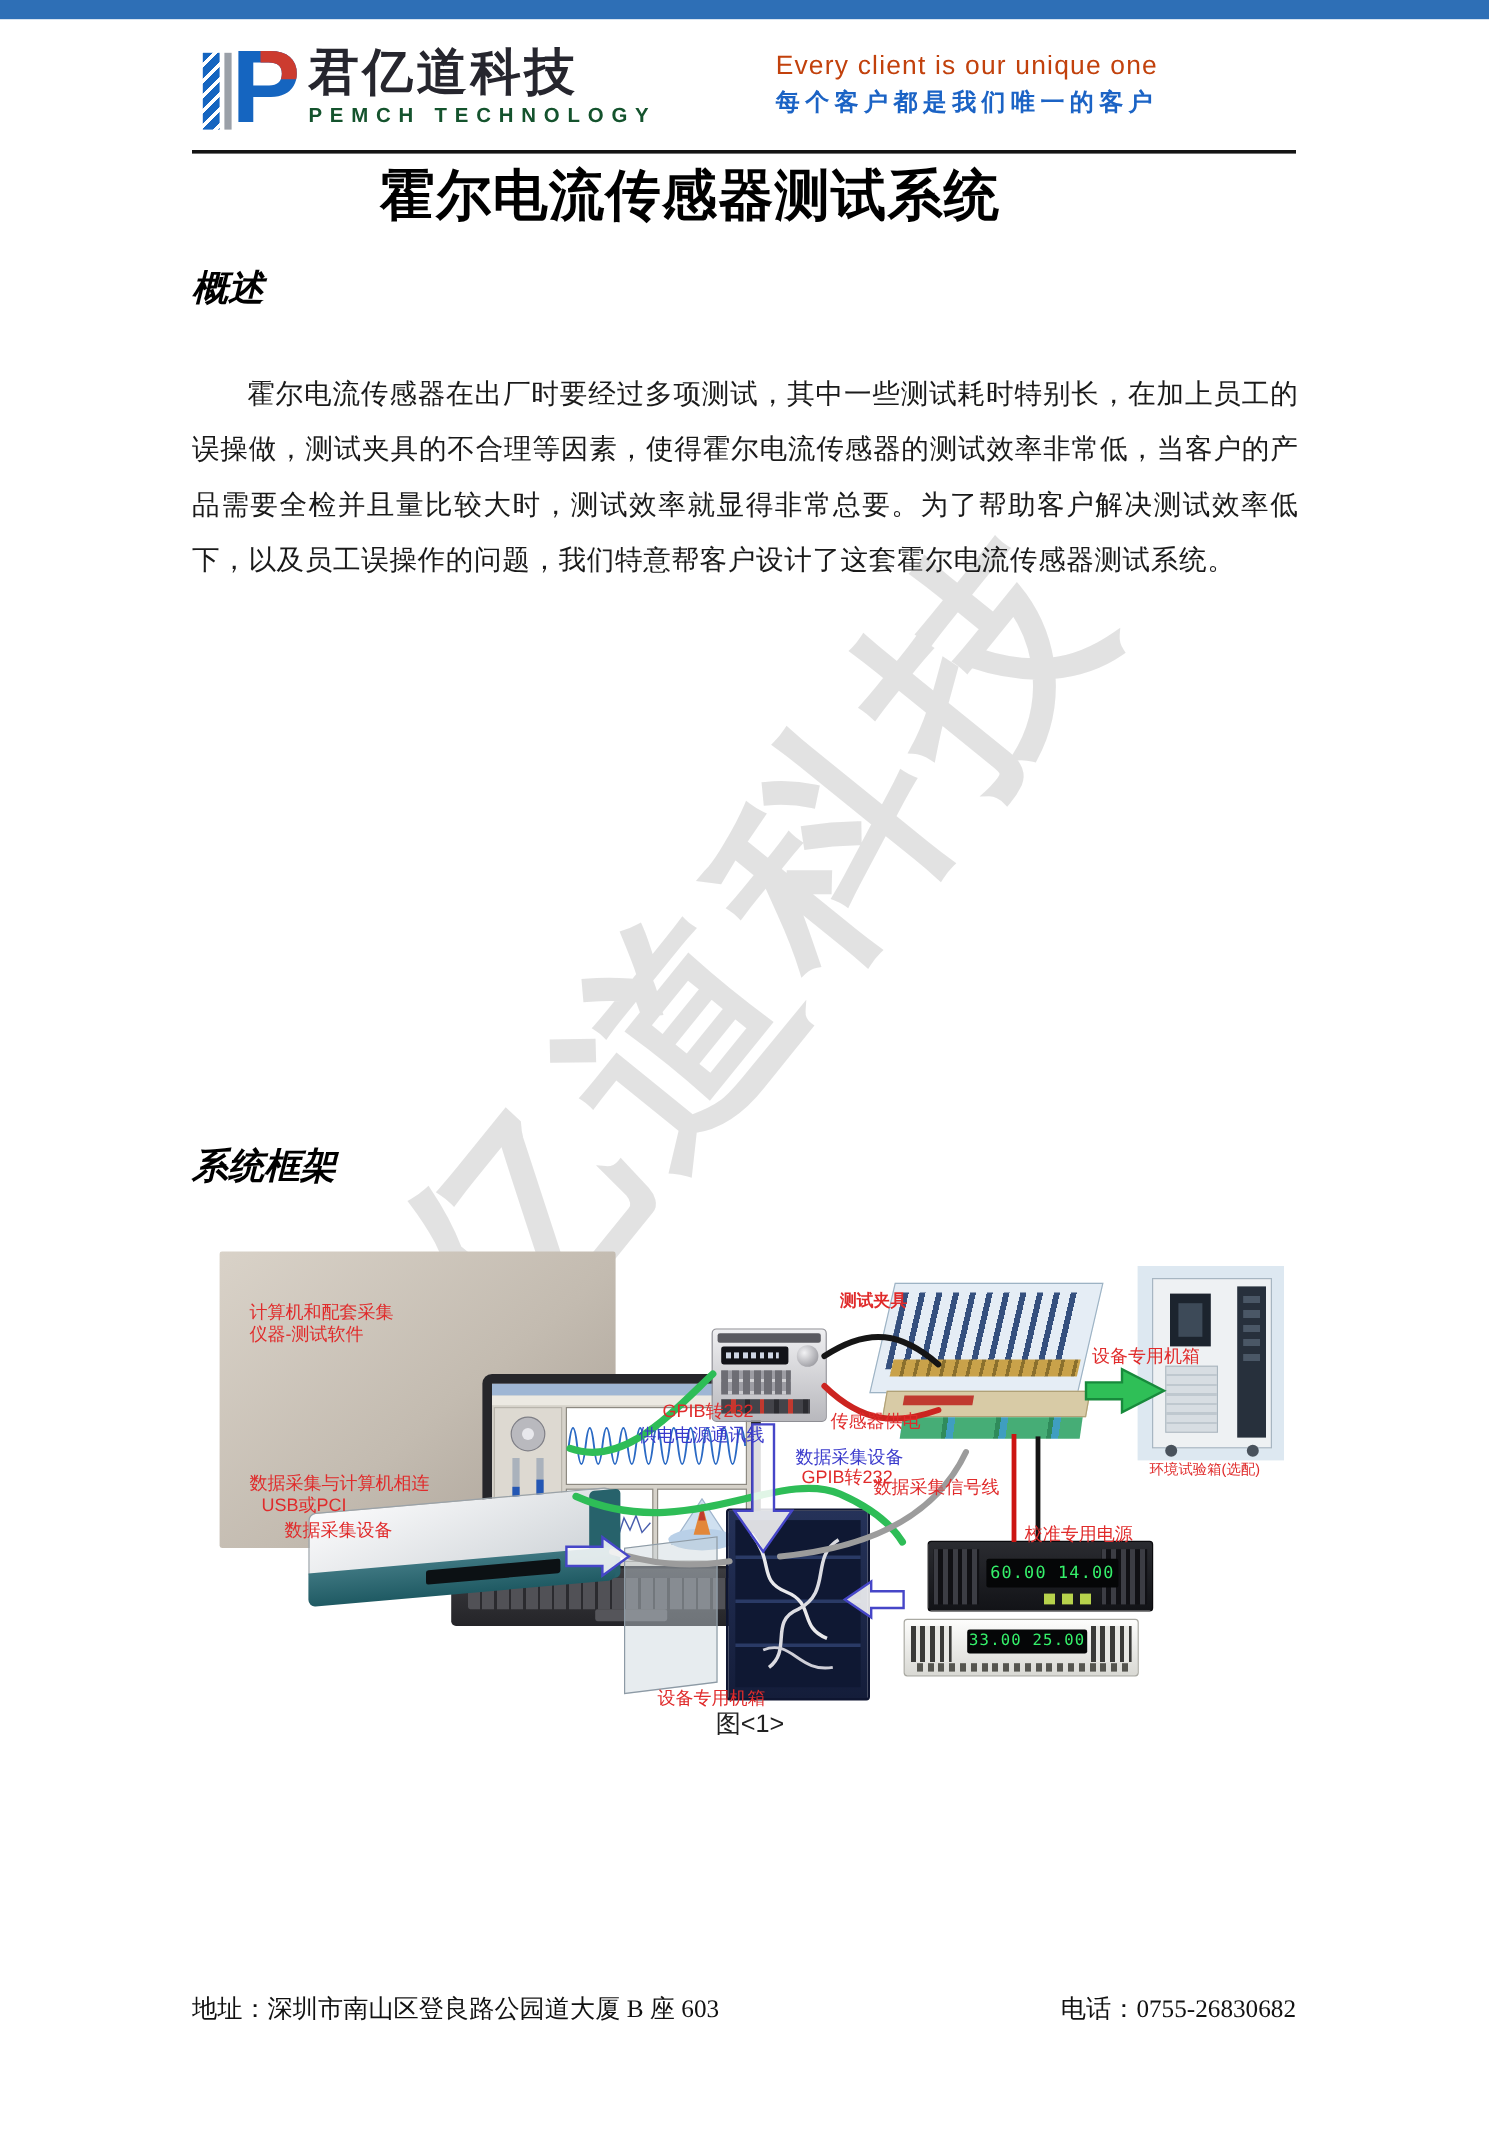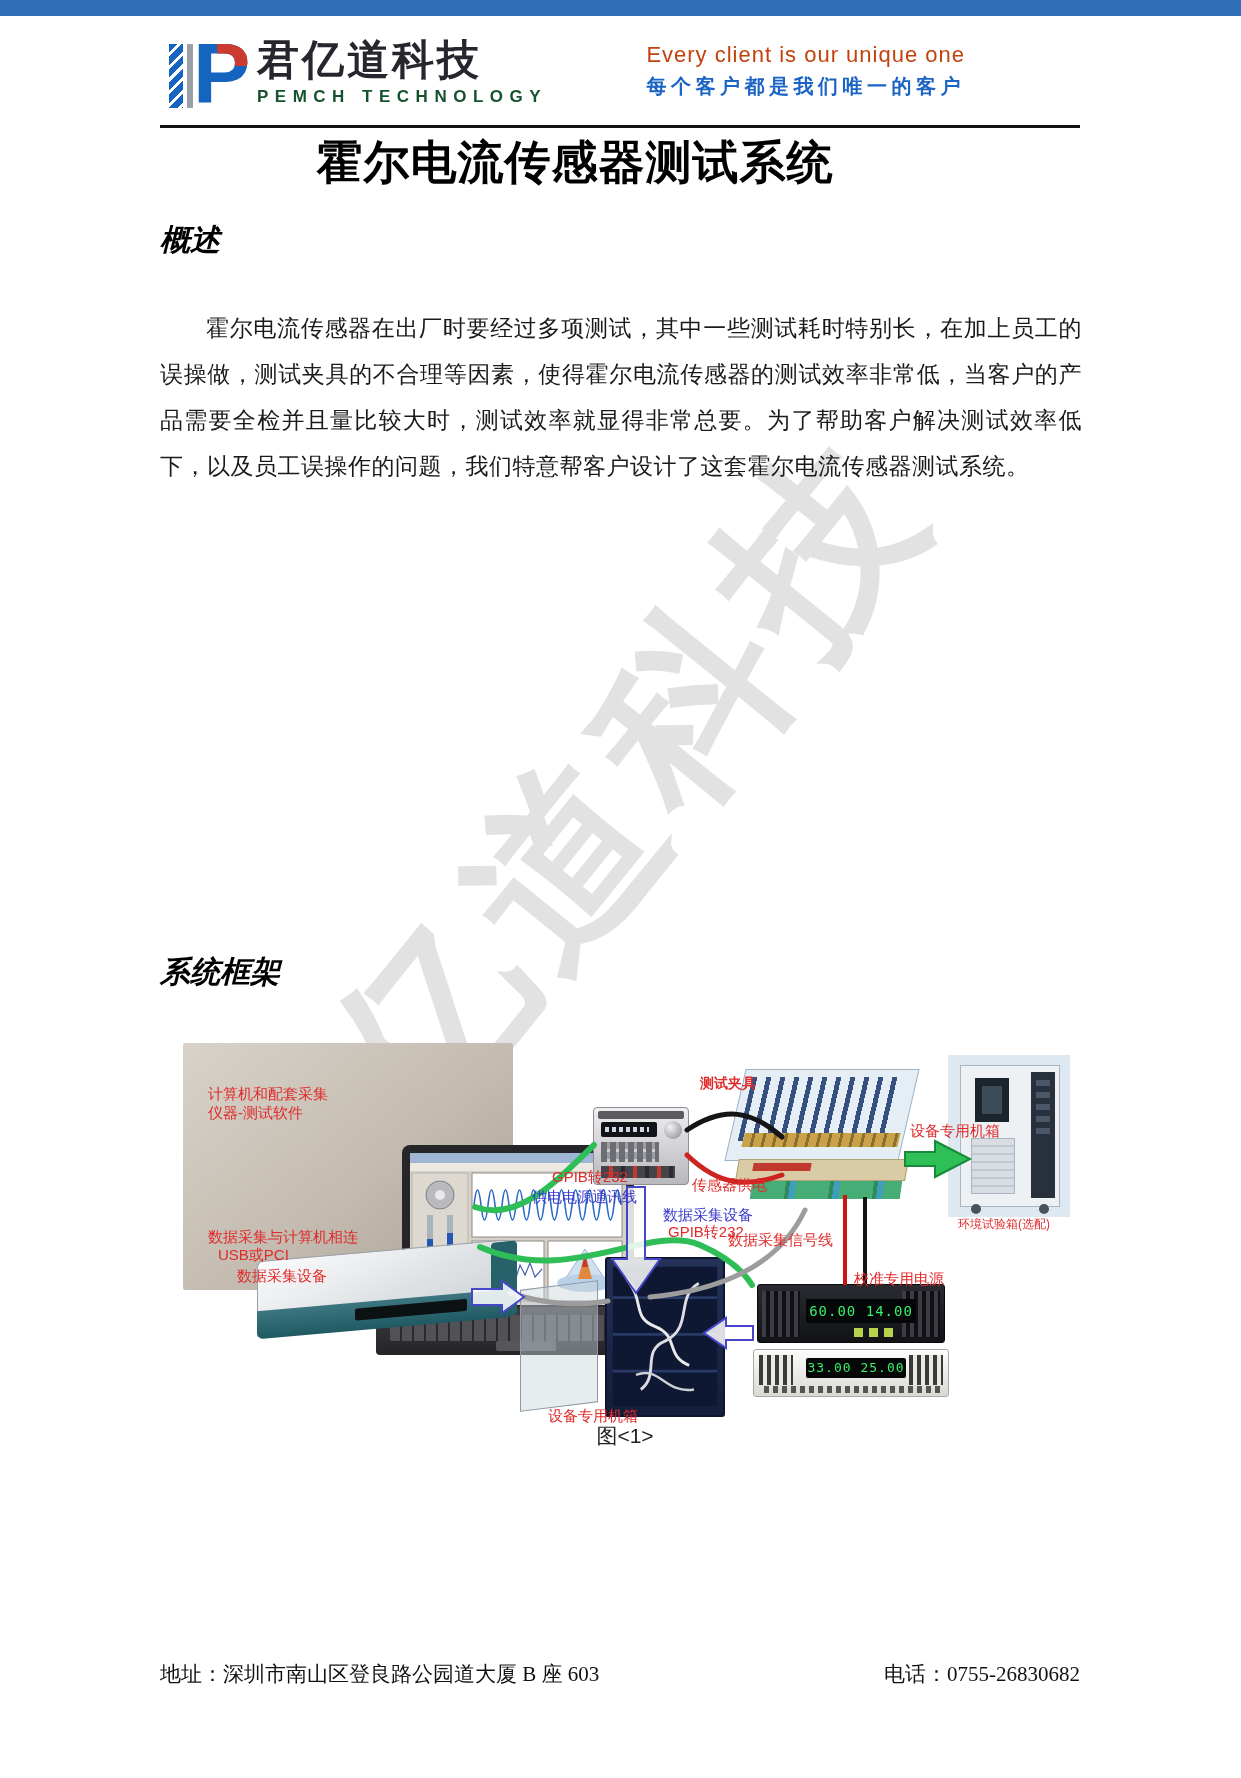--- a/index.html
+++ b/index.html
@@ -116,21 +116,21 @@
   .daq-end{position:absolute;right:-4px;top:2px;width:26px;height:74px;background:#27626b;border-radius:4px;}
 
   
   .door{position:absolute;left:340px;top:250px;width:78px;height:122px;transform:skewY(-7deg);
         background:rgba(202,212,220,0.45);border:1px solid #8d9aa5;z-index:2;}
   .rack{position:absolute;left:425px;top:222px;width:120px;height:160px;background:
         linear-gradient(#253259,#141d3a);border:2px solid #0e1530;border-radius:3px;z-index:2;}
   .rack svg{position:absolute;inset:0;}
 
   
-  .calpsu-top{position:absolute;left:577px;top:249px;width:188px;height:59px;background:
+  .calpsu-top{position:absolute;left:593px;top:249px;width:188px;height:59px;background:
       linear-gradient(#2a2b30,#121317);border:1px solid #0a0a0d;border-radius:3px;z-index:2;}
   .calpsu-top .vents{position:absolute;left:4px;top:6px;width:38px;height:46px;background:
       repeating-linear-gradient(90deg,#3c3d44 0 4px,#101014 4px 8px);}
   .calpsu-top .vents.r{left:auto;right:4px;}
   .cal-display{position:absolute;left:48px;top:14px;width:110px;height:24px;background:#050607;
       border-radius:2px;color:#35f06a;font-family:"DejaVu Sans Mono",monospace;font-size:14px;
       line-height:24px;text-align:center;letter-spacing:1px;}
   .calpsu-top .btns{position:absolute;left:96px;bottom:5px;width:40px;height:9px;background:
       repeating-linear-gradient(90deg,#b7d24c 0 9px,transparent 9px 15px);}
   .calpsu-bot{position:absolute;left:573px;top:314px;width:196px;height:48px;background:

